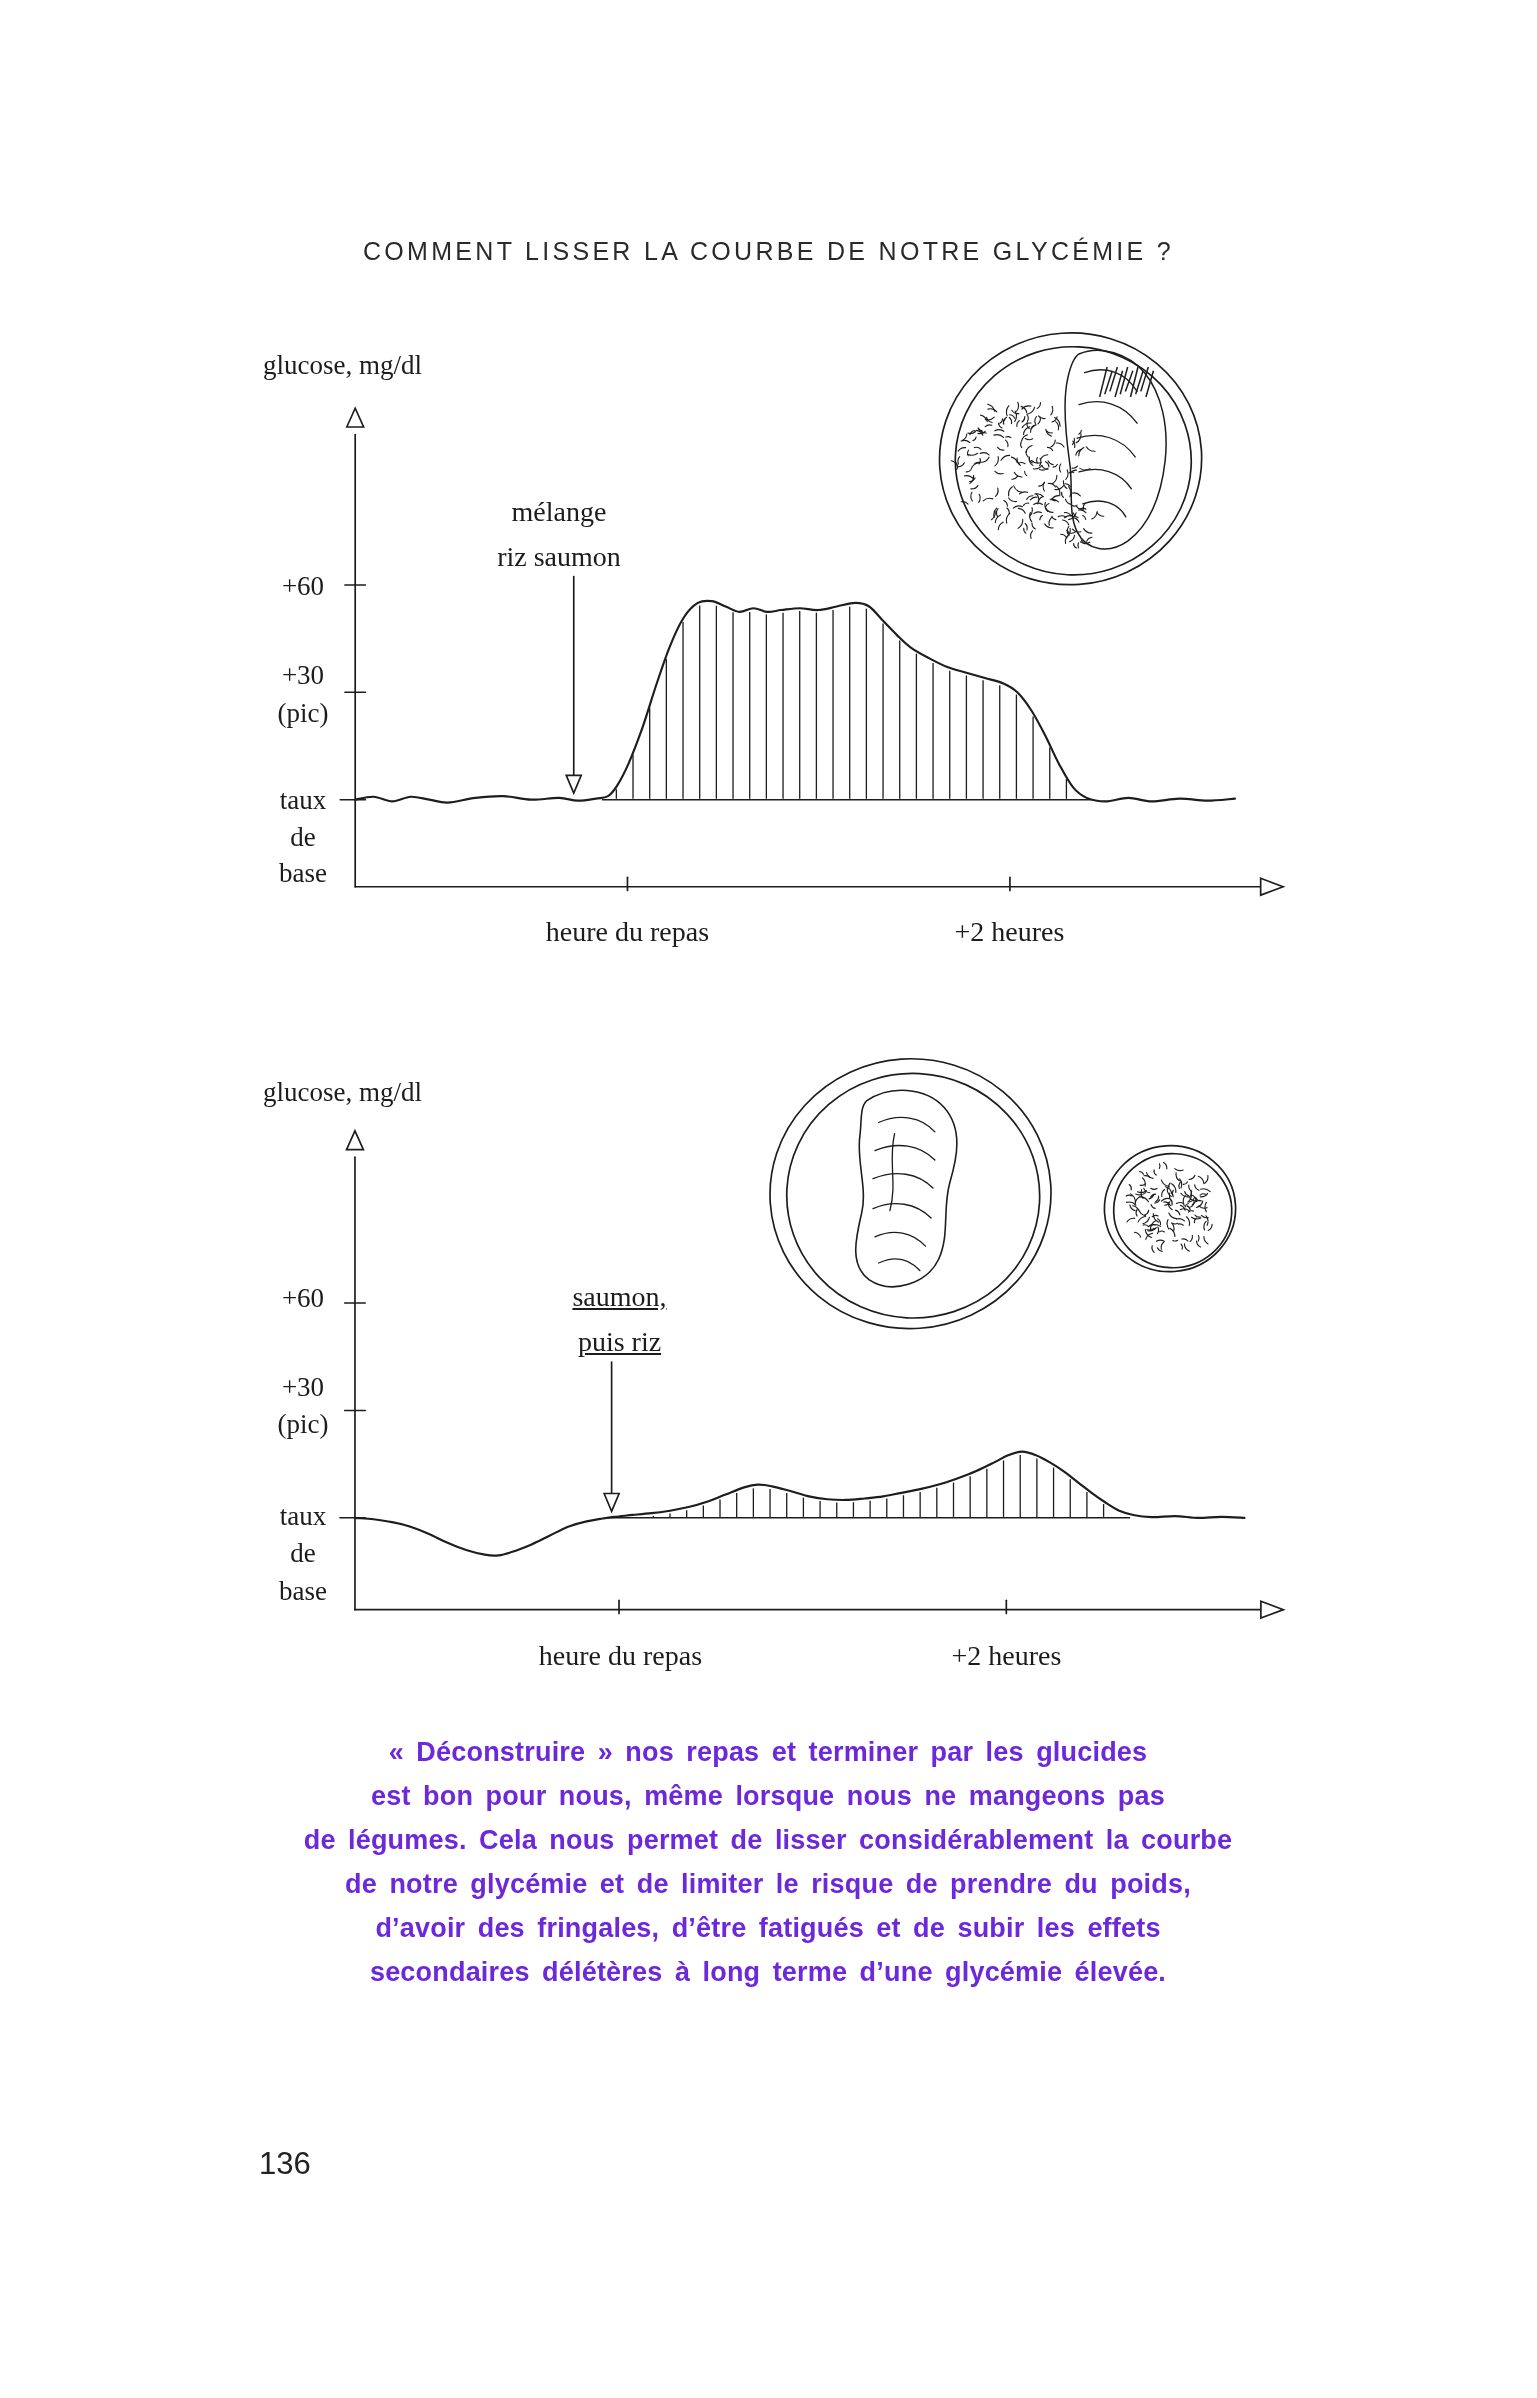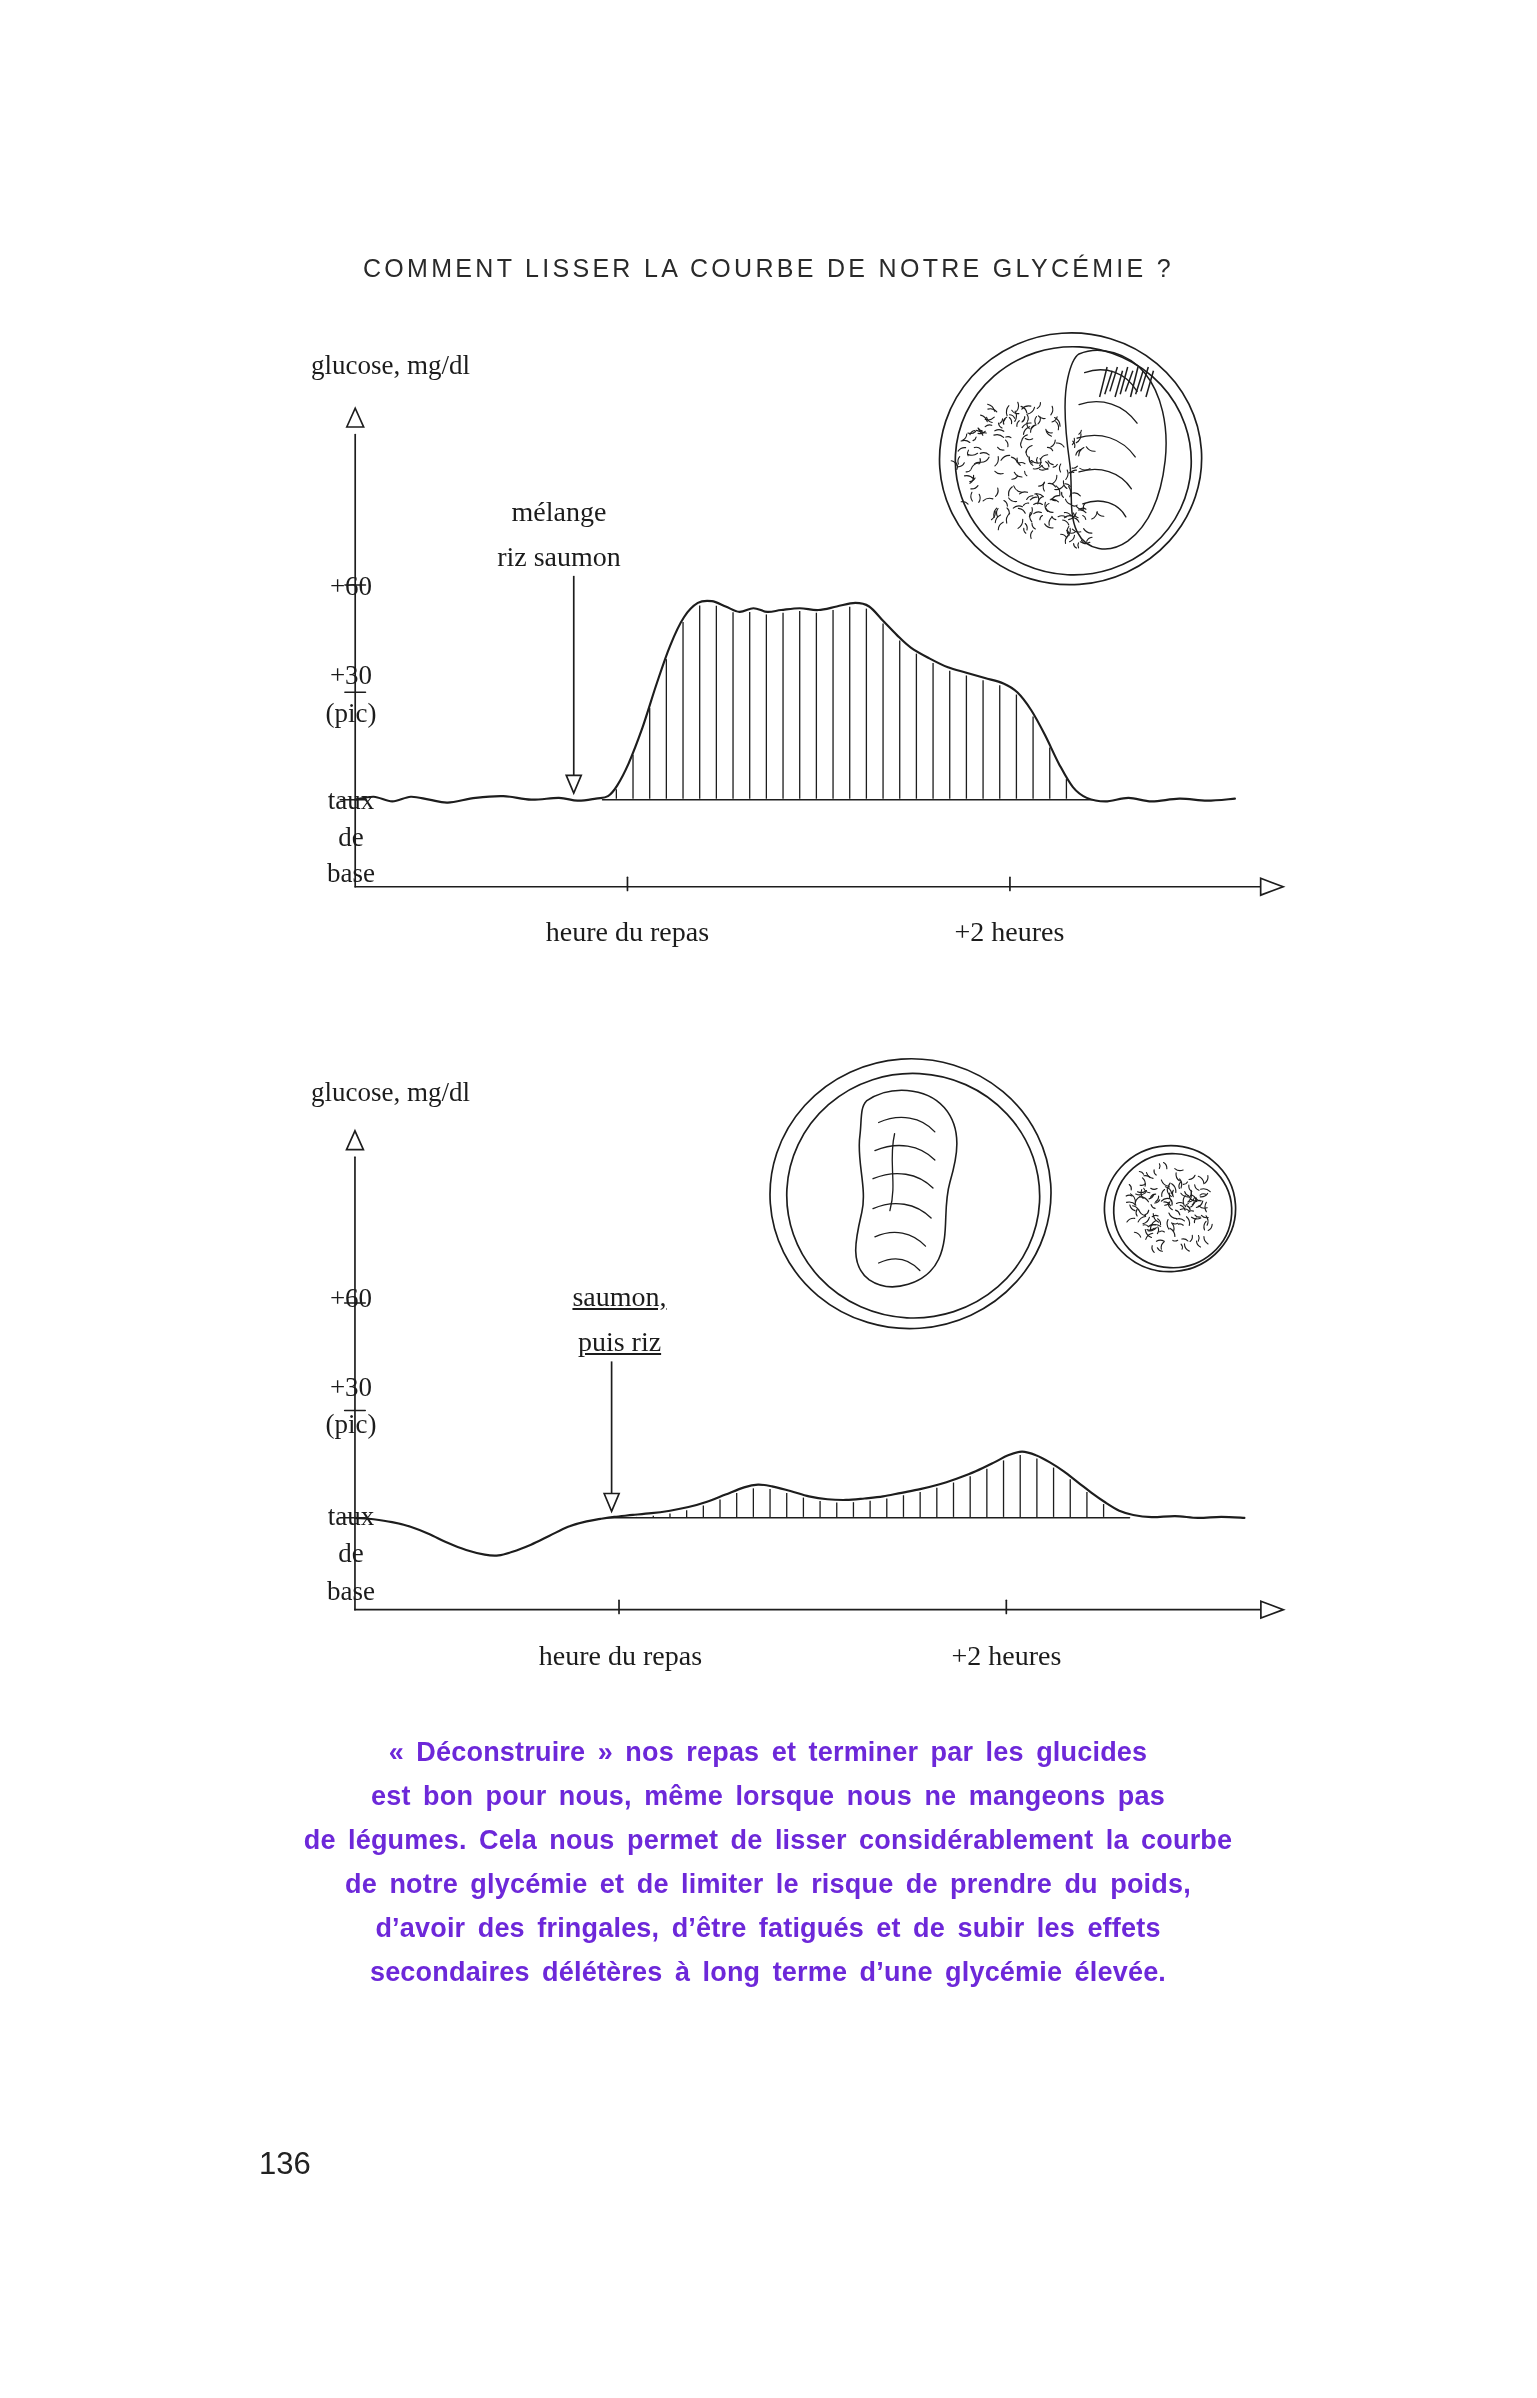--- a/index.html
+++ b/index.html
@@ -5,38 +5,38 @@
   html,body{margin:0;padding:0;}
   body{
     width:1537px;height:2399px;background:#ffffff;position:relative;overflow:hidden;
     font-family:"Liberation Serif", serif;color:#1c1c1c;
   }
   .abs{position:absolute;}
   .title{
     font-family:"Liberation Sans", sans-serif;
     font-size:25px;font-weight:500;letter-spacing:3.3px;color:#2a2a2a;text-align:center;
   }
-  .serif-label{font-size:27px;line-height:32px;margin-left:48px;}
+  .serif-label{font-size:27px;line-height:32px;}
   .ytick{width:150px;left:228px;text-align:center;}
   .annotation{text-align:center;font-size:28px;line-height:45px;}
   .xtick{text-align:center;font-size:28px;}
   .caption-line{
     font-family:"Liberation Sans", sans-serif;
     font-size:27px;font-weight:700;letter-spacing:0.2px;word-spacing:4.7px;
     line-height:44px;text-align:center;color:#6d28d9;
   }
   .pagenum{font-family:"Liberation Sans", sans-serif;font-size:31px;color:#222;}
   svg{display:block;}
 </style>
 </head>
 <body>
 
 <div>
 
-  <div class="title abs" style="top:254px;left:0;width:1537px;">COMMENT LISSER LA COURBE DE NOTRE GLYCÉMIE ?</div>
+  <div class="title abs" style="top:237px;left:0;width:1537px;">COMMENT LISSER LA COURBE DE NOTRE GLYCÉMIE ?</div>
 
   <section>
     <div class="serif-label abs" style="left:263px;top:349px;">glucose, mg/dl</div>
 
     <svg id="chart1-svg" class="abs" style="left:309px;top:309px;" width="1040" height="618" viewBox="330 330 1110 660">
         <g stroke="#1d1d1d" fill="none" stroke-width="1.8" stroke-linecap="round">
           <line x1="379" y1="464" x2="379" y2="947"></line>
           <path d="M 370 456 L 379 436 L 388 456 Z" fill="#fff"></path>
           <line x1="379" y1="947" x2="1348" y2="947"></line>
           <path d="M 1346 938 L 1370 947 L 1346 956 Z" fill="#fff"></path>

